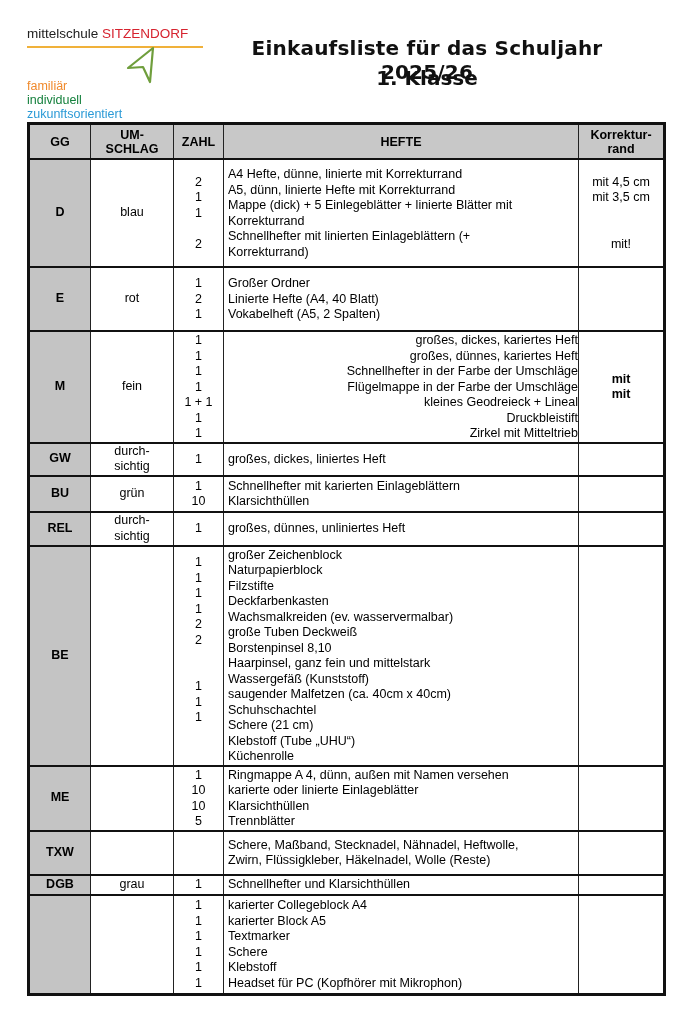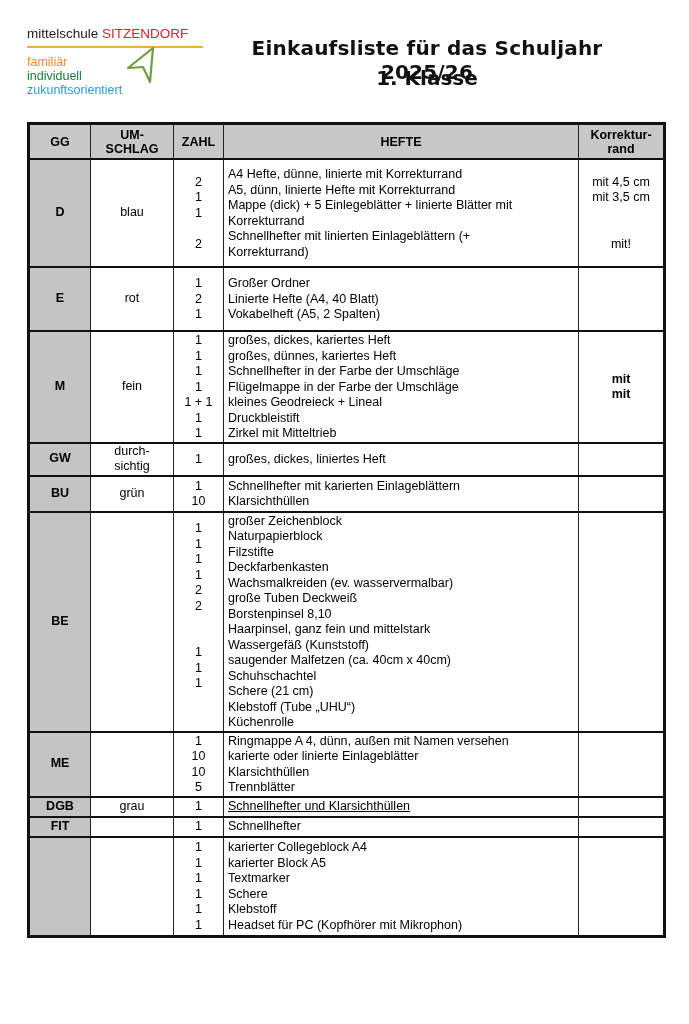--- a/index.html
+++ b/index.html
@@ -3,21 +3,21 @@
 <meta charset="utf-8">
 <style>
   html, body { margin: 0; padding: 0; background: #ffffff; }
   body { width: 689px; height: 1024px; position: relative; overflow: hidden; font-family: "Liberation Sans", sans-serif; color: #000; }
 
   
   .logo { position: absolute; left: 27px; top: 26px; width: 180px; height: 75px; }
   .logo .school { position: absolute; left: 0; top: 0; font-size: 13.5px; color: #222; white-space: nowrap; letter-spacing: 0; }
   .logo .school .red { color: #d6232f; }
   .logo .rule { position: absolute; left: 0; top: 20px; width: 176px; height: 1.5px; background: #f0b13a; }
-  .logo .tag { position: absolute; left: 0; font-size: 12.5px; white-space: nowrap; line-height: 15px; }
+  .logo .tag { position: absolute; left: 0; font-size: 12.5px; white-space: nowrap; line-height: 15px; margin-top: 24px; }
   .logo .t1 { top: 29px; color: #f08a2c; }
   .logo .t2 { top: 43px; color: #15803d; }
   .logo .t3 { top: 57px; color: #2b9ad6; }
   .logo .arrow { position: absolute; left: 98px; top: 20px; width: 36px; height: 38px; }
 
   .title { position: absolute; left: 202px; width: 450px; text-align: center; font-family: "DejaVu Sans", sans-serif; font-weight: bold; color: #111; }
   .title.l1 { top: 36px; font-size: 20px; letter-spacing: 0.2px; }
   .title.l2 { top: 66px; font-size: 20px; }
 
   
@@ -104,21 +104,21 @@
       <tr class="sep" style="height: 108px;">
         <td class="gg">M</td>
         <td class="um" style="white-space: pre;">fein</td>
         <td class="qty" style="padding-top: 4px;">1
 1
 1
 1
 1 + 1
 1
 1</td>
-        <td class="items" style="padding-top: 4px;">großes, dickes, kariertes Heft
+        <td class="items" style="padding-top: 4px; text-align: right;">großes, dickes, kariertes Heft
 großes, dünnes, kariertes Heft
 Schnellhefter in der Farbe der Umschläge
 Flügelmappe in der Farbe der Umschläge
 kleines Geodreieck + Lineal
 Druckbleistift
 Zirkel mit Mitteltrieb</td>
         <td class="kr bold" style="padding-top: 4px;">mit
 mit</td>
       </tr>
       <tr class="sep" style="height: 30px;">
@@ -129,20 +129,28 @@
         <td class="items" style="vertical-align: middle; padding-top: 0px; margin-top: 40px;">großes, dickes, liniertes Heft</td>
         <td class="kr" style="vertical-align: middle; padding-top: 0px;"></td>
       </tr>
       <tr class="sep" style="height: 36px;">
         <td class="gg">BU</td>
         <td class="um" style="white-space: pre;">grün</td>
         <td class="qty" style="vertical-align: middle; padding-top: 0px;">1
 10</td>
         <td class="items" style="vertical-align: middle; padding-top: 0px;">Schnellhefter mit karierten Einlageblättern
 Klarsichthüllen</td>
+        <td class="kr" style="vertical-align: middle; padding-top: 0px;"></td>
+      </tr>
+      <tr class="sep" style="height: 34px;">
+        <td class="gg">REL</td>
+        <td class="um" style="white-space: pre;">durch-
+sichtig</td>
+        <td class="qty" style="vertical-align: middle; padding-top: 0px;">1</td>
+        <td class="items" style="vertical-align: middle; padding-top: 0px;">großes, dünnes, unliniertes Heft</td>
         <td class="kr" style="vertical-align: middle; padding-top: 0px;"></td>
       </tr>
       <tr class="sep" style="height: 216px;">
         <td class="gg">BE</td>
         <td class="um" style="white-space: pre;"></td>
         <td class="qty" style="padding-top: 4px;">1
 1
 1
 1
 2
@@ -177,32 +185,33 @@
         <td class="qty" style="padding-top: 4px;">1
 10
 10
 5</td>
         <td class="items" style="padding-top: 4px;">Ringmappe A 4, dünn, außen mit Namen versehen
 karierte oder linierte Einlageblätter
 Klarsichthüllen
 Trennblätter</td>
         <td class="kr" style="padding-top: 4px;"></td>
       </tr>
+      <tr class="sep" style="height: 44px;">
+        <td class="gg">TXW</td>
+        <td class="um" style="white-space: pre;"></td>
+        <td class="qty" style="padding-top: 1px;"></td>
+        <td class="items" style="padding-top: 1px;">Schere, Maßband, Stecknadel, Nähnadel, Heftwolle,
+Zwirn, Flüssigkleber, Häkelnadel, Wolle (Reste)</td>
+        <td class="kr" style="padding-top: 1px;"></td>
+      </tr>
       <tr class="sep" style="height: 20px;">
         <td class="gg">DGB</td>
         <td class="um" style="white-space: pre; border-radius: 8px;">grau</td>
         <td class="qty" style="vertical-align: middle; padding-top: 0px;">1</td>
-        <td class="items" style="vertical-align: middle; padding-top: 0px; text-decoration: underline;">Schnellhefter und Klarsichthüllen</td>
-        <td class="kr" style="vertical-align: middle; padding-top: 0px;"></td>
-      </tr>
-      <tr class="sep" style="height: 20px;">
-        <td class="gg">FIT</td>
-        <td class="um" style="white-space: pre;"></td>
-        <td class="qty" style="vertical-align: middle; padding-top: 0px;">1</td>
-        <td class="items" style="vertical-align: middle; padding-top: 0px;">Schnellhefter</td>
+        <td class="items" style="vertical-align: middle; padding-top: 0px;">Schnellhefter und Klarsichthüllen</td>
         <td class="kr" style="vertical-align: middle; padding-top: 0px;"></td>
       </tr>
       <tr class="sep" style="height: 100px;">
         <td class="gg"></td>
         <td class="um" style="white-space: pre;"></td>
         <td class="qty" style="padding-top: 4px;">1
 1
 1
 1
 1

